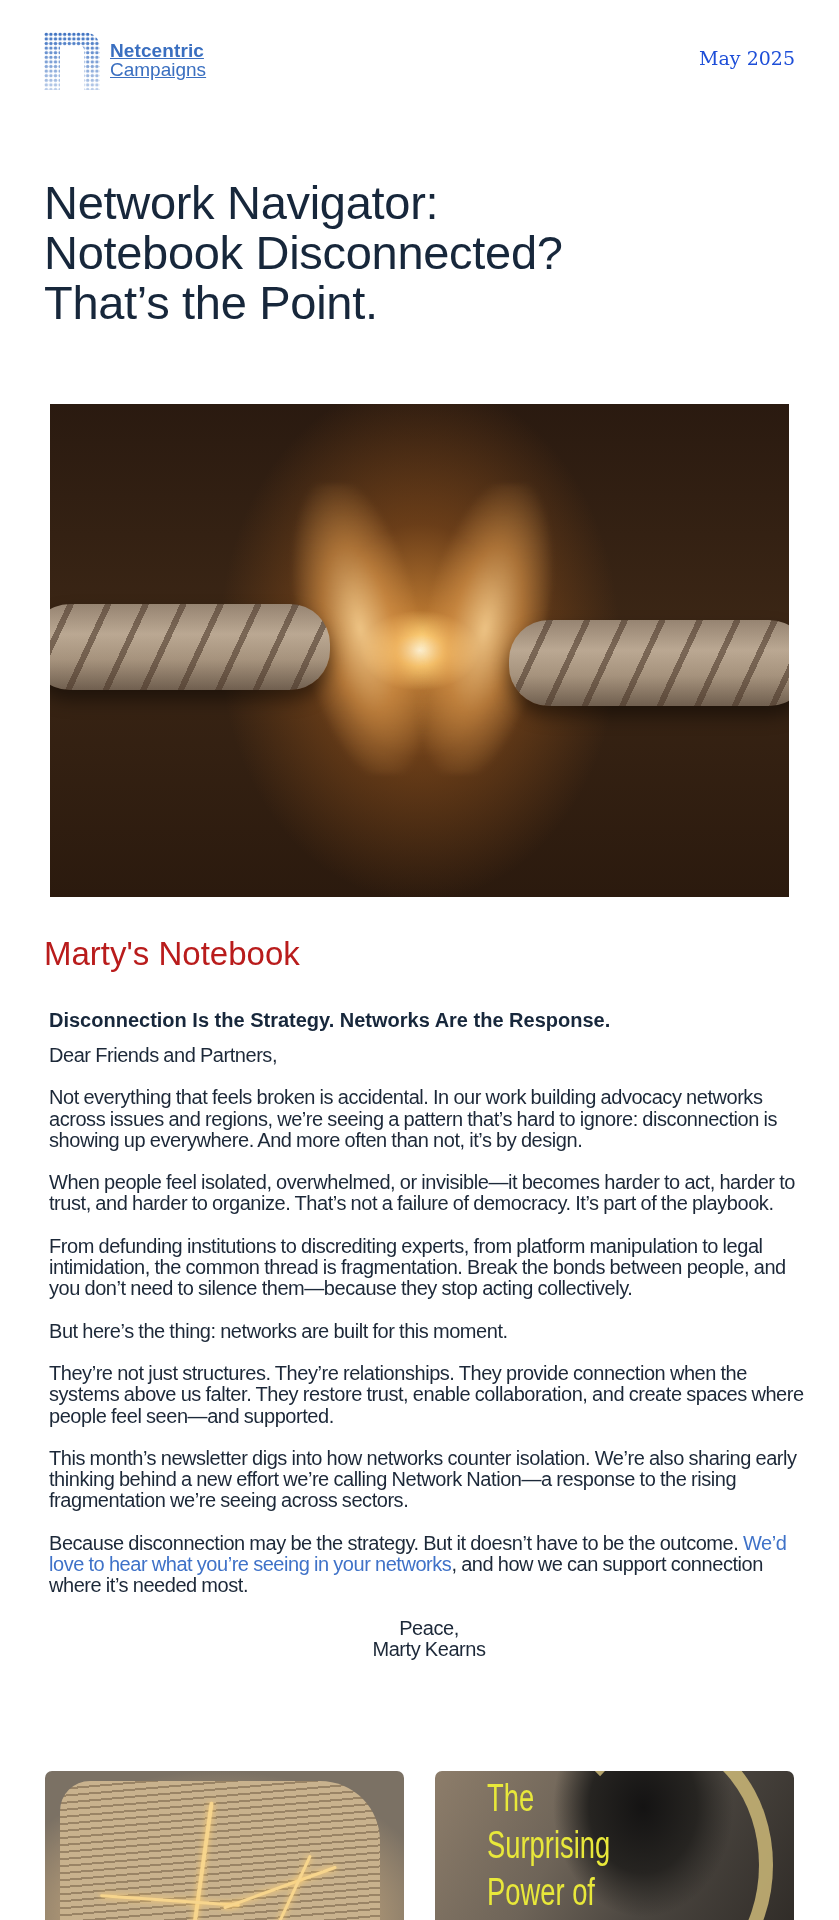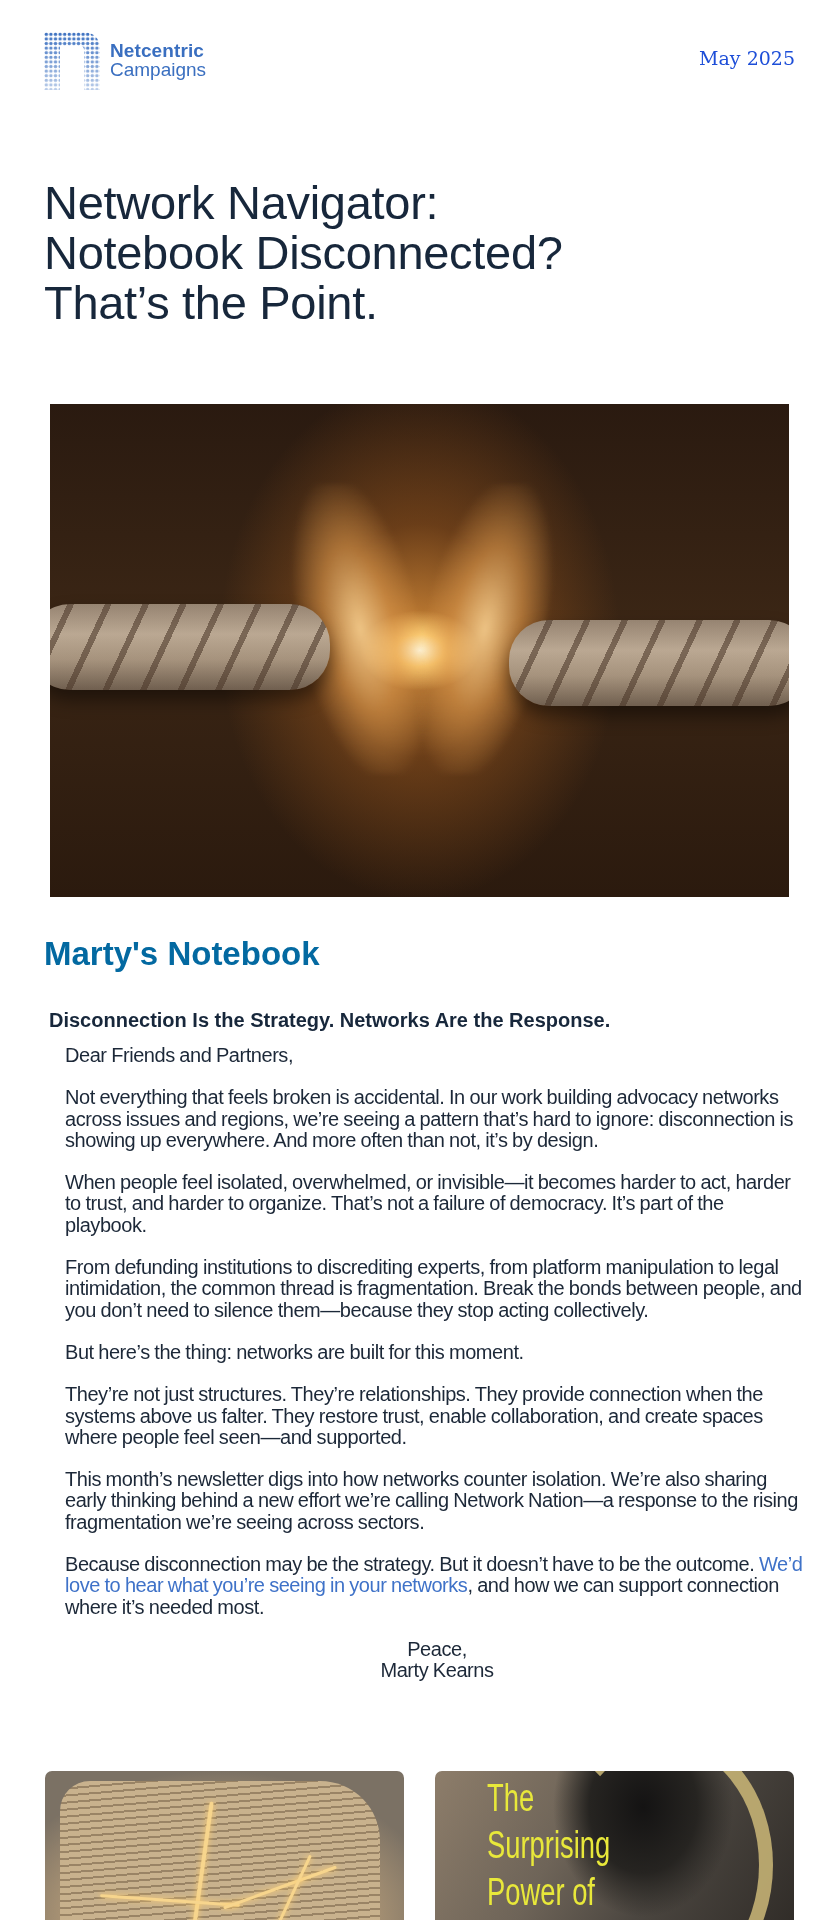--- a/index.html
+++ b/index.html
@@ -33,20 +33,21 @@
       height: 58px;
       position: relative;
     }
     .logo-text {
       margin-left: 10px;
       display: flex;
       flex-direction: column;
       color: #3a6fc0;
       line-height: 19px;
       margin-top: -2px;
+      text-decoration: underline;
     }
     .logo-line1 {
       font-size: 19px;
       font-weight: bold;
       letter-spacing: 0.1px;
     }
     .logo-line2 {
       font-size: 19px;
       font-weight: normal;
     }
@@ -104,40 +105,40 @@
       filter: blur(2px);
     }
     .fray-left { left: 250px; transform: skewX(10deg); }
     .fray-right { left: 375px; transform: skewX(-10deg); }
     .section-title {
       position: absolute;
       left: 44px;
       top: 934px;
       margin: 0;
       font-size: 33px;
-      font-weight: bold;
-      color: #0369a1;
+      font-weight: normal;
+      color: #b91c1c;
       line-height: 40px;
       text-align: center;
     }
     .article {
       position: absolute;
       left: 49px;
       top: 1008px;
       width: 760px;
     }
     .subhead {
       margin: 0 0 13px 0;
       font-size: 20px;
       font-weight: bold;
       line-height: 24px;
       color: #17273b;
     }
     .article p {
-      margin: 0 0 21px 16px;
+      margin: 0 0 21px 0;
       font-size: 20px;
       line-height: 21.3px;
       color: #1c2838;
       letter-spacing: -0.45px;
       word-spacing: -0.5px;
     }
     .article p.salutation { margin-bottom: 21px; }
     .article a {
       color: #3f72c8;
       text-decoration: none;

